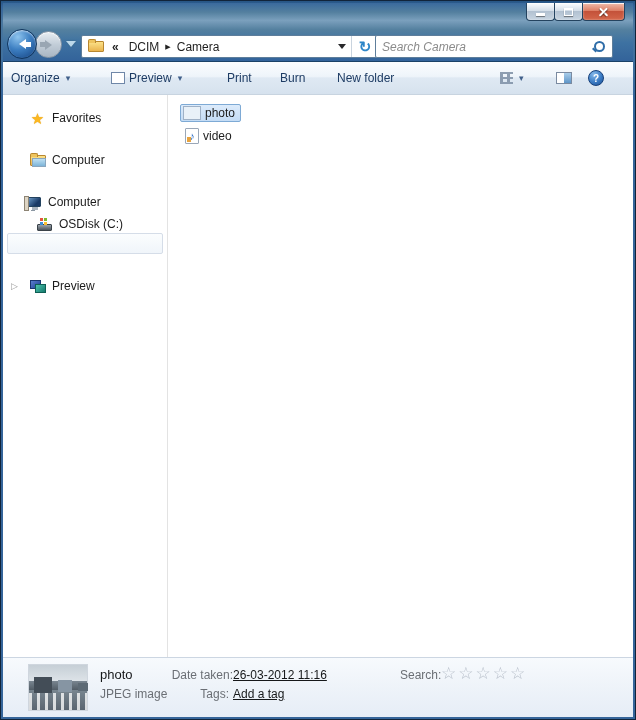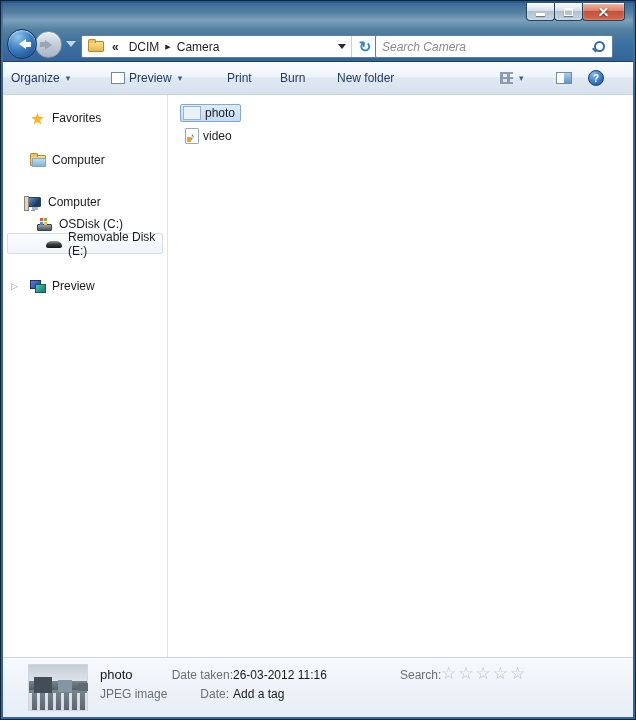--- a/index.html
+++ b/index.html
@@ -173,21 +173,21 @@
     border-top:1px solid #ccd6e2; font-size:12px;
   }
   .thumb { position:absolute; left:25px; top:6px; width:60px; height:47px;
     border:1px solid #cfd6de; background:
       linear-gradient(180deg,#c6cfd6 0%,#dde3e8 36%,#78848f 36%,#515c66 56%,#78858f 56%,#5a6570 100%); }
   .thumb::before { content:""; position:absolute; left:5px; top:27%; width:18px; height:16px;
     background:#434d57; box-shadow:22px 1px 0 -2px #8695a3, 40px 2px 0 -4px #5d6a75; }
   .thumb::after { content:""; position:absolute; left:0; bottom:0; width:100%; height:38%; opacity:.85;
     background:repeating-linear-gradient(90deg, rgba(255,255,255,.9) 0 3px, rgba(255,255,255,0) 3px 8px); }
   .d-label { color:#6b6f75; }
-  .d-value { color:#16181a; }
+  .d-value { color:#16181a;text-decoration:underline; }
   .d-name { position:absolute; left:97px; top:9px; font-size:13px; color:#16181a; }
   .d-type { position:absolute; left:97px; top:29px; color:#6b6f75; }
   .d-date-label { position:absolute; left:144px; width:86px; top:10px; text-align:right; }
   .d-date-value { position:absolute; left:230px; top:10px; }
   .d-tags-label  { position:absolute; left:140px; width:86px; top:29px; text-align:right; }
   .d-tags-value  { position:absolute; left:230px; top:29px; }
   .d-rating-label { position:absolute; left:397px; top:10px; }
   .rating-stars { position:absolute; left:438px; top:5px; letter-spacing:2px; }
   .star { font-size:17px; color:#b9c0cb; }
 </style>
@@ -304,26 +304,20 @@
             </span>
           <span>Computer</span>
         </div>
         <div class="side-row" style="left:33px; top:119px;">
           <span class="ico16">
               <span class="hdd-ico"></span>
             </span>
           <span>OSDisk (C:)</span>
         </div>
         <div class="side-sel" style="top:138px;"></div>
-        <div class="side-row" style="left:42px; top:139px;">
-          <span class="ico16">
-              <span class="rdisk-ico"></span>
-            </span>
-          <span>Removable Disk (E:)</span>
-        </div>
         <span class="expander" style="left:8px; top:186px;">▷</span>
         <div class="side-row" style="left:26px; top:181px;">
           <span class="ico16">
               <span class="net-ico"></span>
             </span>
           <span>Preview</span>
         </div>
       </div>
 
       <div class="contentpane">
@@ -339,20 +333,20 @@
         </div>
       </div>
     </div>
 
     <div class="details">
       <div class="thumb"></div>
       <div class="d-name">photo</div>
       <div class="d-type">JPEG image</div>
       <div class="d-label d-date-label">Date taken:</div>
       <div class="d-value d-date-value">26-03-2012 11:16</div>
-      <div class="d-label d-tags-label">Date:</div>
+      <div class="d-label d-tags-label">Tags:</div>
       <div class="d-value d-tags-value">Add a tag</div>
       <div class="d-label d-rating-label">Search:</div>
       <div class="rating-stars"><span class="star">☆</span><span class="star">☆</span><span class="star">☆</span><span class="star">☆</span><span class="star">☆</span></div>
     </div>
 
   </div>
 </div>
 
 </body></html>

